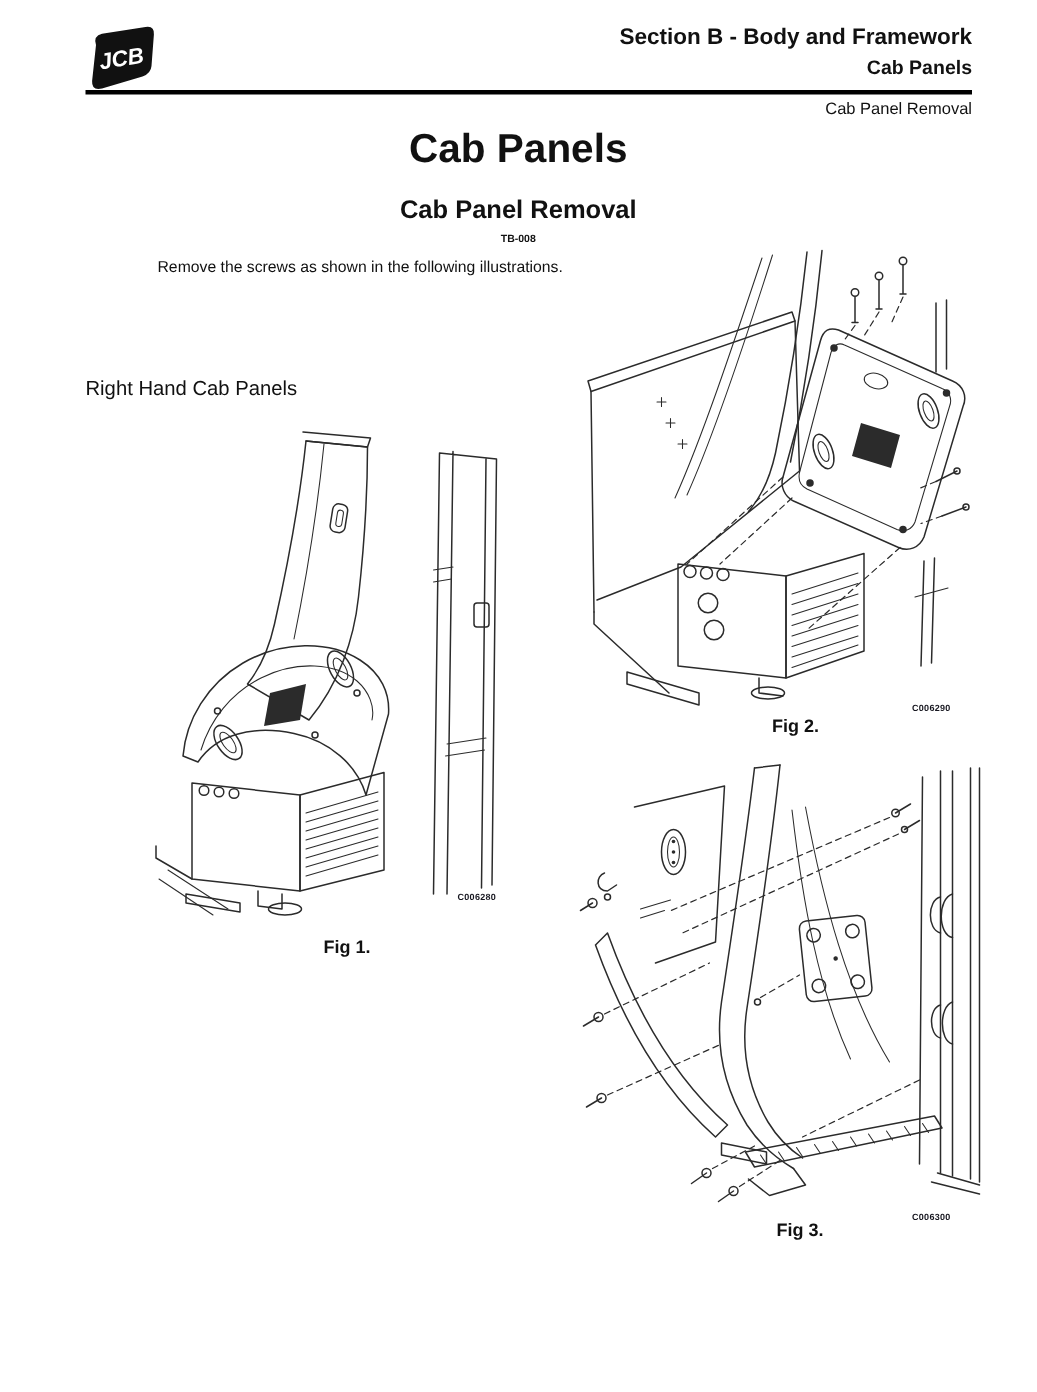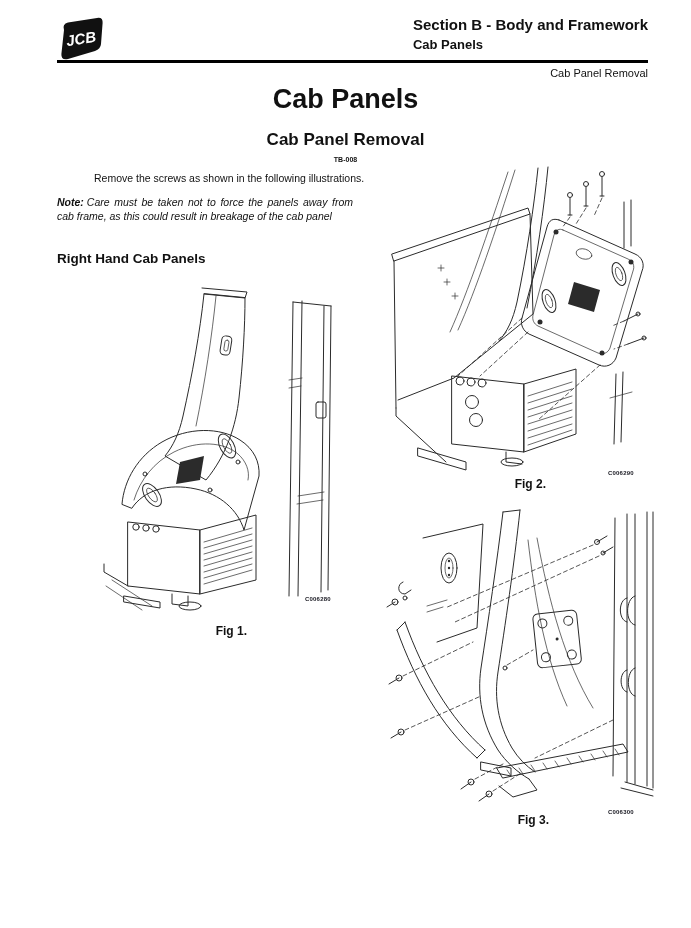--- a/index.html
+++ b/index.html
@@ -2,34 +2,34 @@
 <html><head>
 <meta charset="utf-8">
 <style>
   html,body{margin:0;padding:0;background:#e8e8e8;}
   .page{
     position:relative;width:691px;height:928px;margin:0 auto;background:#ffffff;
     font-family:"Liberation Sans", sans-serif;color:#111;overflow:hidden;
   }
   .abs{position:absolute;}
   
-  .hdr-right{right:43px;top:16px;text-align:left;line-height:1.25;}
+  .hdr-right{right:43px;top:16px;text-align:right;line-height:1.25;}
   .hdr-section{font-size:15px;font-weight:bold;}
   .hdr-chapter{font-size:13px;font-weight:bold;margin-top:2px;}
   .rule{left:57px;right:43px;top:60px;height:3px;background:#000;}
   .crumb{right:43px;top:67px;font-size:11px;}
   
   .title{left:0;right:0;top:84px;text-align:center;font-size:27px;font-weight:bold;}
   .subtitle{left:0;right:0;top:130px;text-align:center;font-size:17px;font-weight:bold;}
   .refcode{left:0;right:0;top:156px;text-align:center;font-size:7px;font-weight:bold;}
   
-  .intro{left:46px;top:172px;width:300px;font-size:10.5px;line-height:1.25;padding-left:48px;}
+  .intro{left:57px;top:172px;width:300px;font-size:10.5px;line-height:1.25;padding-left:48px;}
   .note{left:57px;top:196px;width:296px;font-size:10.5px;line-height:1.3;font-style:italic;text-align:justify;}
   .note b{font-weight:bold;margin-right:3px;}
-  .sect-head{left:57px;top:251px;font-size:13.5px;font-weight:bold;}
+  .sect-head{left:57px;top:251px;font-size:13.5px;font-weight:normal;}
   
   .fig-cap{font-size:12px;font-weight:bold;text-align:right;width:100px;}
   .fig-code{font-size:6px;font-weight:bold;color:#16161f;letter-spacing:.2px;}
   svg.illus{overflow:visible;}
   svg.illus path,svg.illus rect,svg.illus ellipse,svg.illus circle,svg.illus line{
     fill:none;stroke:#2b2b2b;stroke-width:1;stroke-linecap:round;stroke-linejoin:round;}
   svg.illus .fill{fill:#2b2b2b;stroke:none;}
   svg.illus .dash{stroke-dasharray:4 3;stroke-width:.8;}
   svg.illus .thin{stroke-width:.7;}
 </style>
@@ -50,21 +50,20 @@
 
   <div class="abs rule"></div>
   <div class="abs crumb">Cab Panel Removal</div>
 
   <div class="abs title">Cab Panels</div>
   <div class="abs subtitle">Cab Panel Removal</div>
   <div class="abs refcode">TB-008</div>
 
   <p class="abs intro" style="margin:0">Remove the screws as shown in the following illustrations.</p>
 
-  <p class="abs note" style="margin:0"><b>Note:</b><span>Care must be taken not to force the panels away from cab frame, as this could result in breakage of the cab panel</span></p>
 
   <div class="abs sect-head">Right Hand Cab Panels</div>
 
   <svg class="abs illus" style="left:88px;top:284px" width="255" height="315" viewBox="0 0 255 315">
 
     <path d="M116,10 C112,48 104,92 95,132 C91,150 85,162 77,172 L118,196 C138,172 148,142 151,114 C155,78 157,42 157,14 Z"></path>
     <path class="thin" d="M128,12 C124,52 117,98 108,142"></path>
     <path d="M114,4 L159,8 L157,14 L116,10"></path>
     <rect x="133" y="52" width="10" height="19" rx="4" transform="rotate(9 138 61)"></rect>
     <rect class="thin" x="136.5" y="56" width="4" height="11" rx="2" transform="rotate(9 138 61)"></rect>

